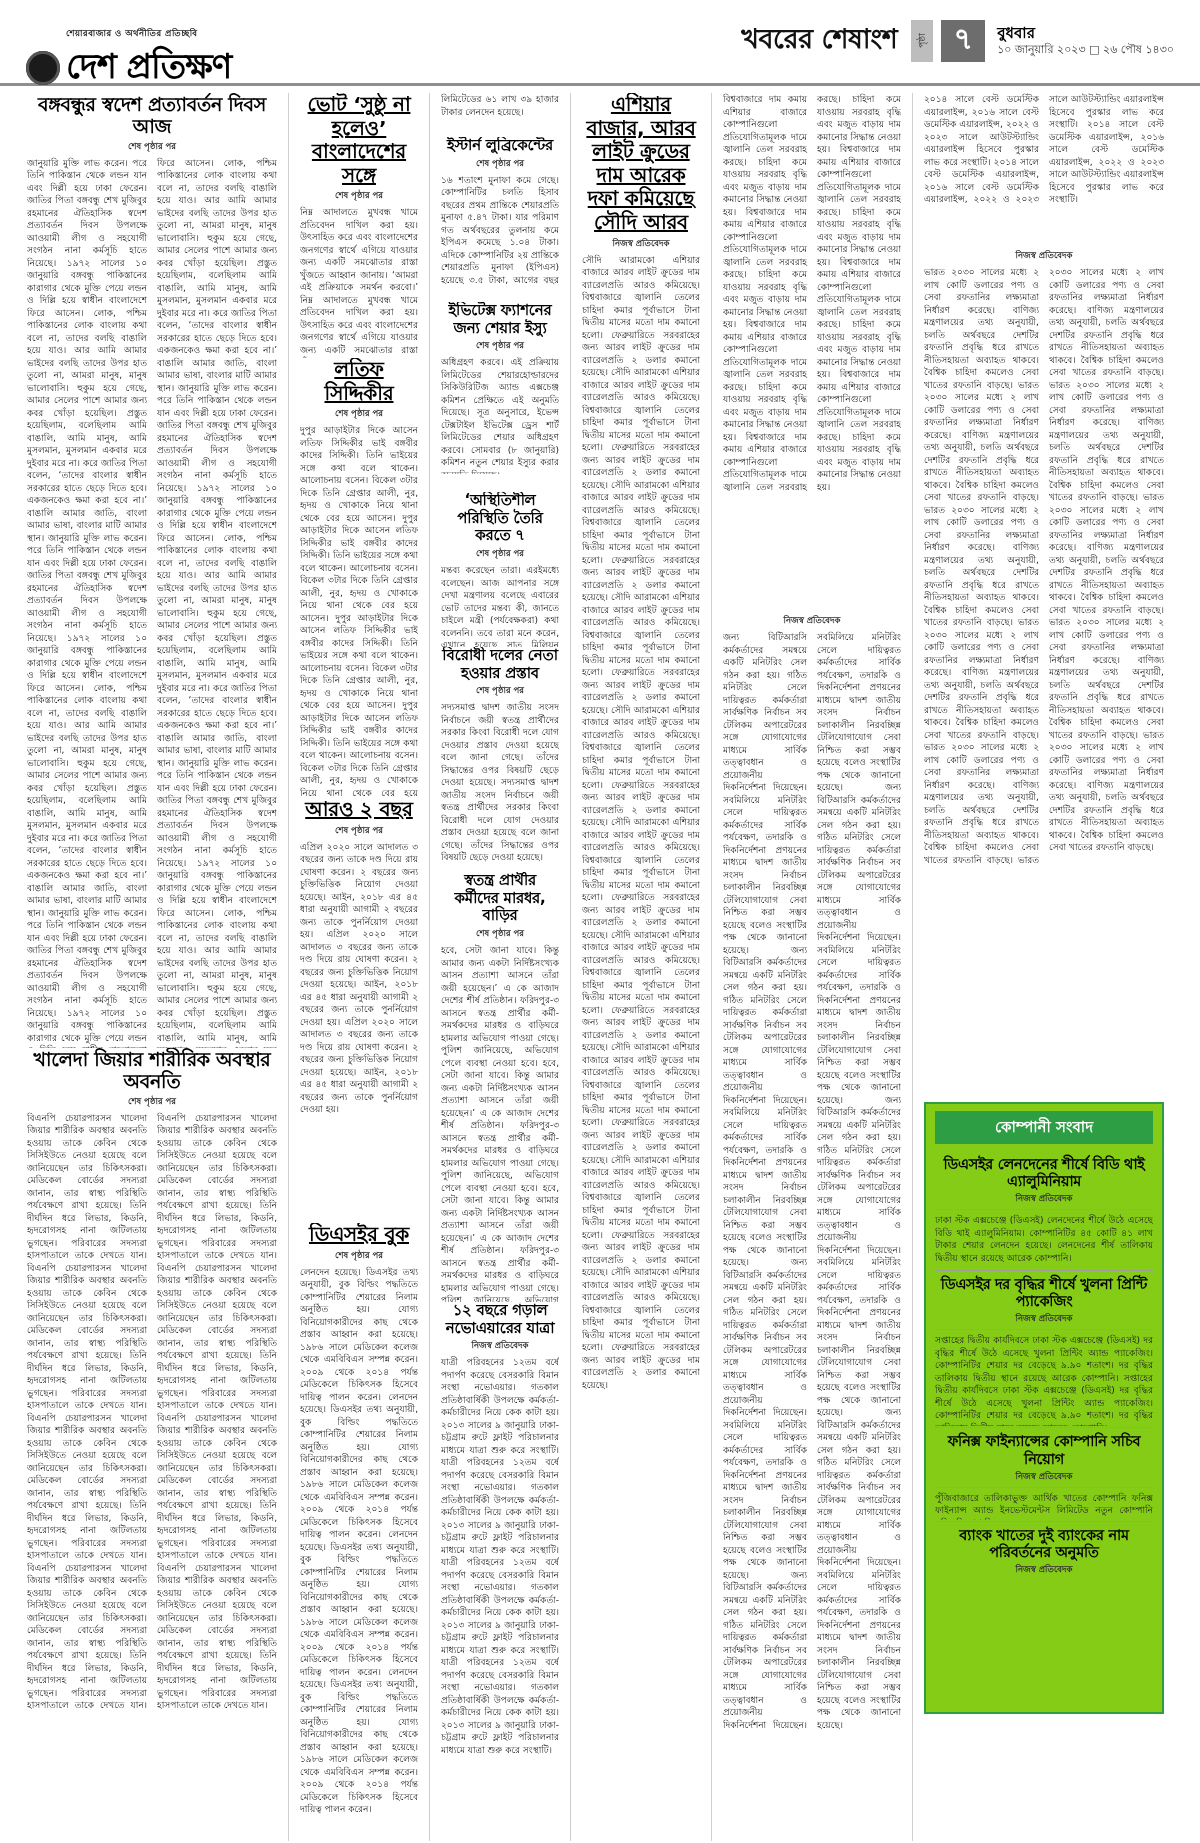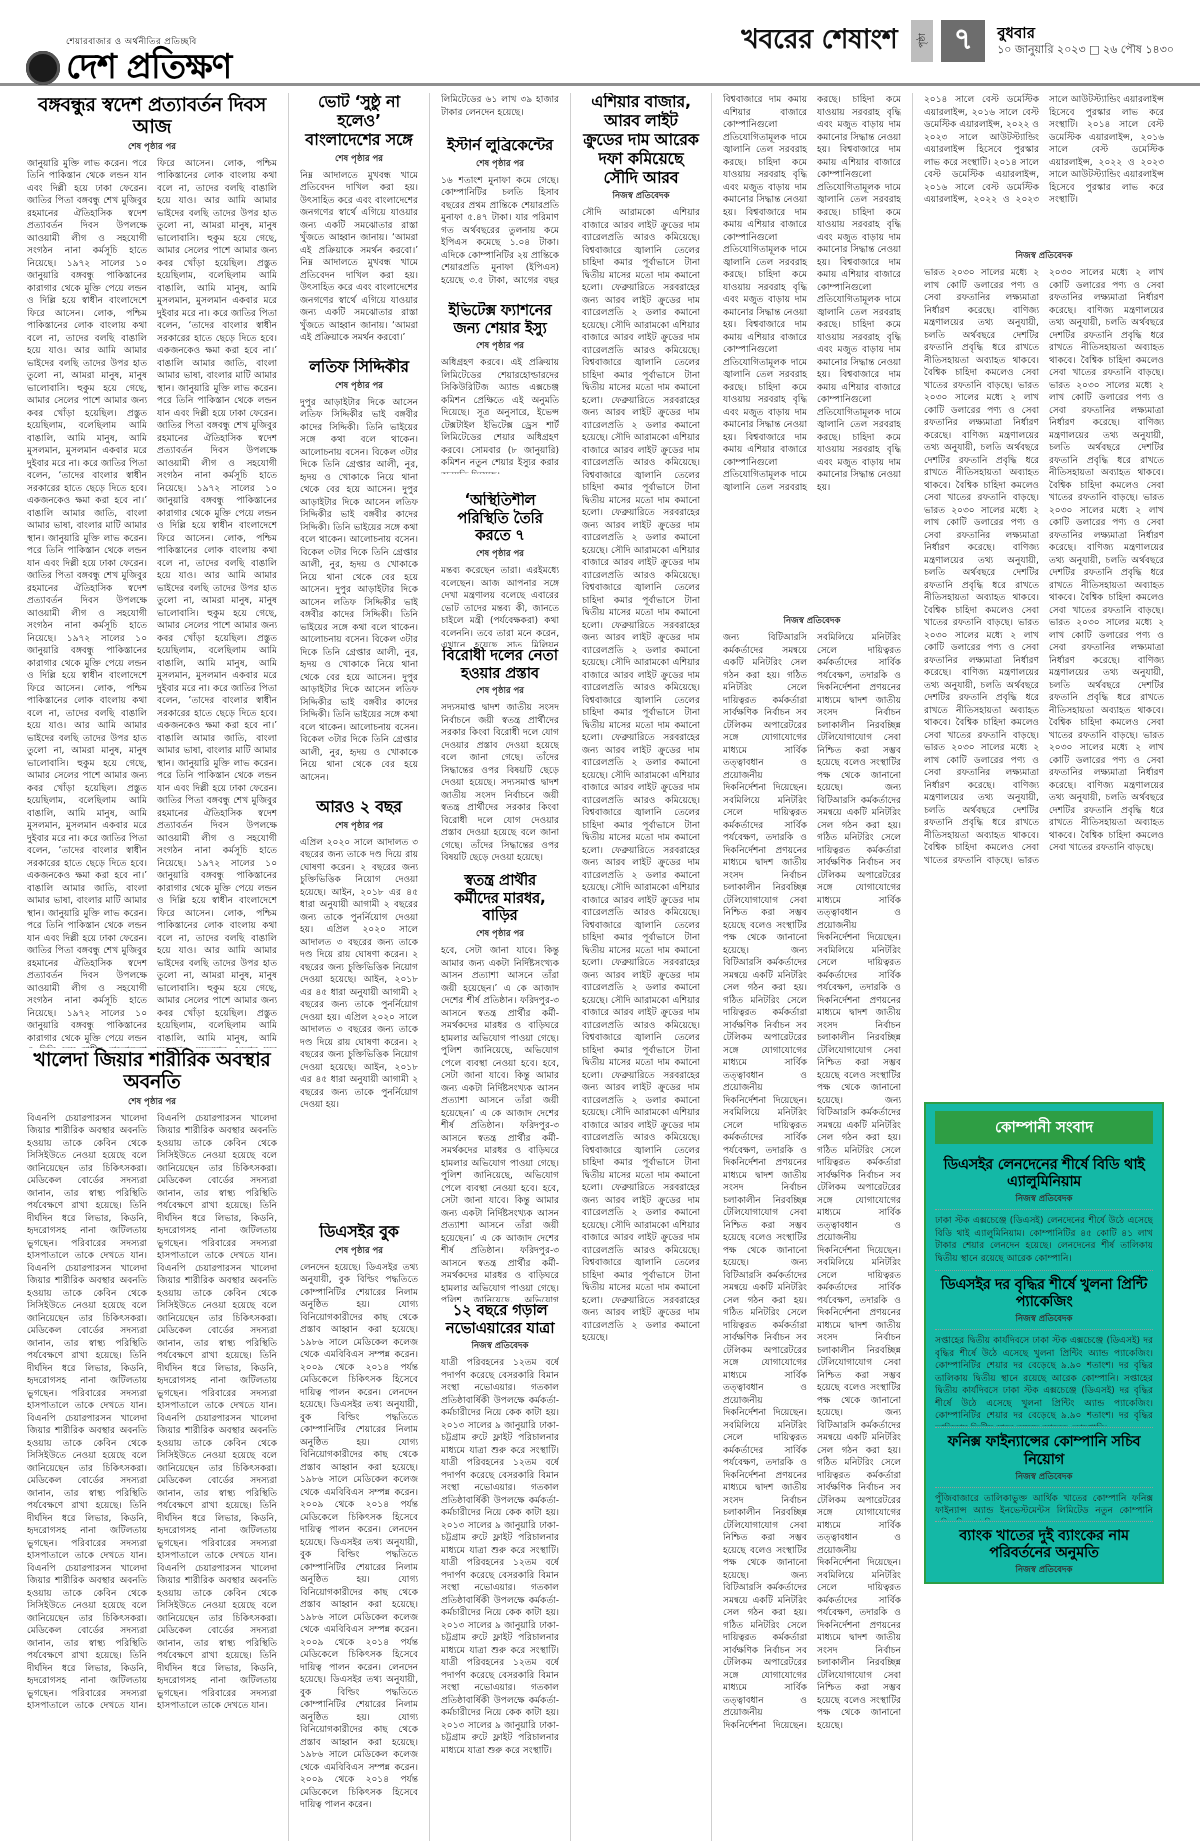--- a/index.html
+++ b/index.html
@@ -9,21 +9,21 @@
     font-family:"DejaVu Sans","Liberation Sans",sans-serif;
     color:#1a1a1a; overflow:hidden;
   }
   
   .header { height:86px; padding:10px 26px 0 26px; display:flex; align-items:flex-end;
             justify-content:space-between; border-bottom:3px solid #8f8f8f; }
   .mast { display:flex; align-items:flex-end; gap:6px; }
   .mast-emblem { width:34px; height:34px; border-radius:50%; background:#1b1b1b; position:relative; top:2px;
                  box-shadow:inset 0 0 0 3px #555; flex:0 0 auto; }
   .mast-txt { line-height:1; }
-  .mast-tagline { font-size:8.5px; color:#222; letter-spacing:.5px; margin-bottom:4px; }
+  .mast-tagline { font-size:8.5px; color:#222; letter-spacing:.5px; margin-bottom:12px;font-weight:bold; }
   .mast-title { font-size:34px; font-weight:bold; color:#000; letter-spacing:-1px; }
   .hdr-right { display:flex; align-items:center; gap:8px; padding-bottom:20px; }
   .section-title { font-size:27px; font-weight:bold; color:#111; letter-spacing:-.5px; margin-right:6px; }
   .page-word-box { width:22px; height:42px; background:#bdbdbd; color:#222; display:flex;
                    align-items:center; justify-content:center; font-size:9px; }
   .page-word-box span { transform:rotate(-90deg); white-space:nowrap; display:block; }
   .page-num-box { width:44px; height:42px; background:#6d6d6d; color:#fff; display:flex;
                   align-items:center; justify-content:center; font-size:30px; font-weight:bold; }
   .date-block { line-height:1.25; padding-left:4px; }
   .weekday { font-size:15px; font-weight:bold; color:#000000; }
@@ -35,37 +35,37 @@
   .colA { width:250px; }
   .colB { width:130px; }
   .colC { width:130px; }
   .colD { width:130px; }
   .colE { width:190px; }
   .colF { width:252px; }
   
   .story { overflow:hidden; }
   .hl { font-weight:bold; color:#000; text-align:center; line-height:1.18; letter-spacing:-.3px; }
   .hl-xl { font-size:19px; }
-  .hl-lg { font-size:16px; }
+  .hl-lg { font-size:20px;text-decoration:underline; }
   .hl-md { font-size:15px; }
   .byline { font-size:8.5px; font-weight:bold; color:#333; text-align:center; margin:2px 0 3px 0; }
   .bodytxt { font-size:9px; line-height:12.5px; text-align:justify; color:#202020;
              overflow:hidden; }
   .cols2 { column-count:2; column-gap:10px; }
   .cont { margin-bottom:4px; }
   
   .hA1{height:955px;} .hA2{height:793px;}
   .hB1{height:265px;} .hB2{height:440px;} .hB3{height:425px;} .hB4{height:618px;}
   .hC0{height:40px;}  .hC1{height:165px;} .hC2{height:190px;} .hC3{height:155px;}
   .hC4{height:225px;} .hC5{height:430px;} .hC6{height:543px;}
   .hD0{height:75px;}  .hD1{height:1673px;}
   .hE0{height:515px;} .hE1{height:1233px;}
   .hF0{height:150px;} .hF1{height:855px;}
   
-  .cbox { border:2px solid #2e9e44; height:482px; overflow:hidden; padding:7px 9px; background:#14b8a6; }
+  .cbox { border:2px solid #2e9e44; height:612px; overflow:hidden; padding:7px 9px; background:#84cc16; }
   .cbox-bar { background:#2e9e44; color:#fff; font-size:15px; font-weight:bold;
               text-align:center; padding:4px 0; margin-bottom:7px; }
   .cbox-art { padding-top:5px; }
   .cbox-art + .cbox-art { border-top:1px dotted #9a9a9a; margin-top:1px; }
   .cbox-hl { font-size:14.5px; }
   .cbox-rule { border-top:1px dotted #9a9a9a; margin:3px 0 4px 0; }
 </style>
 </head>
 <body>
 

